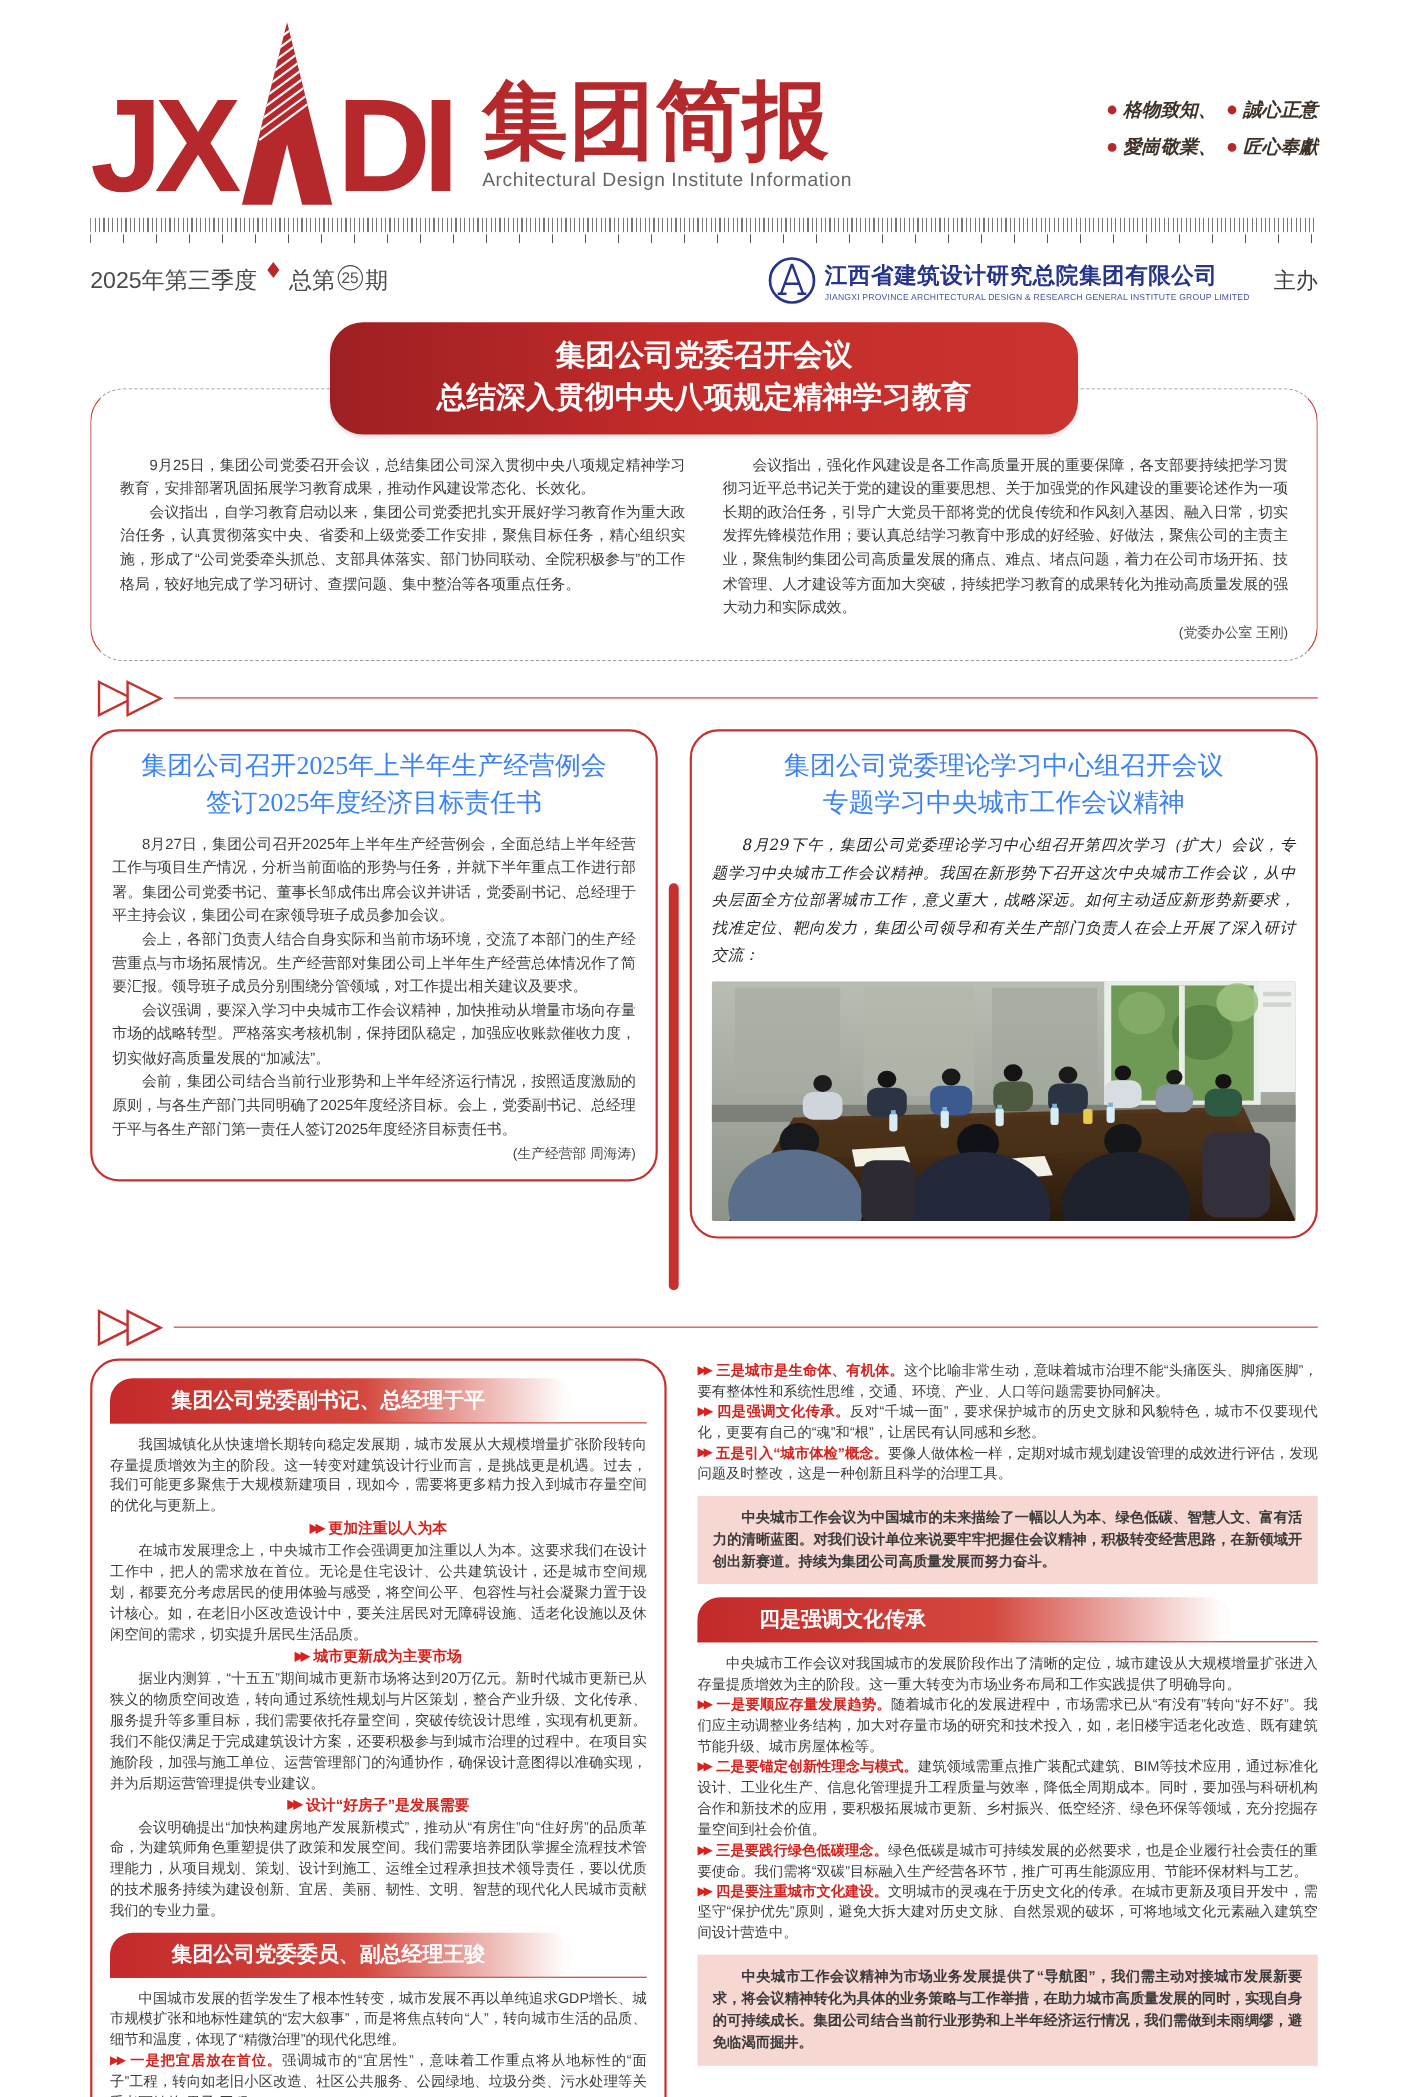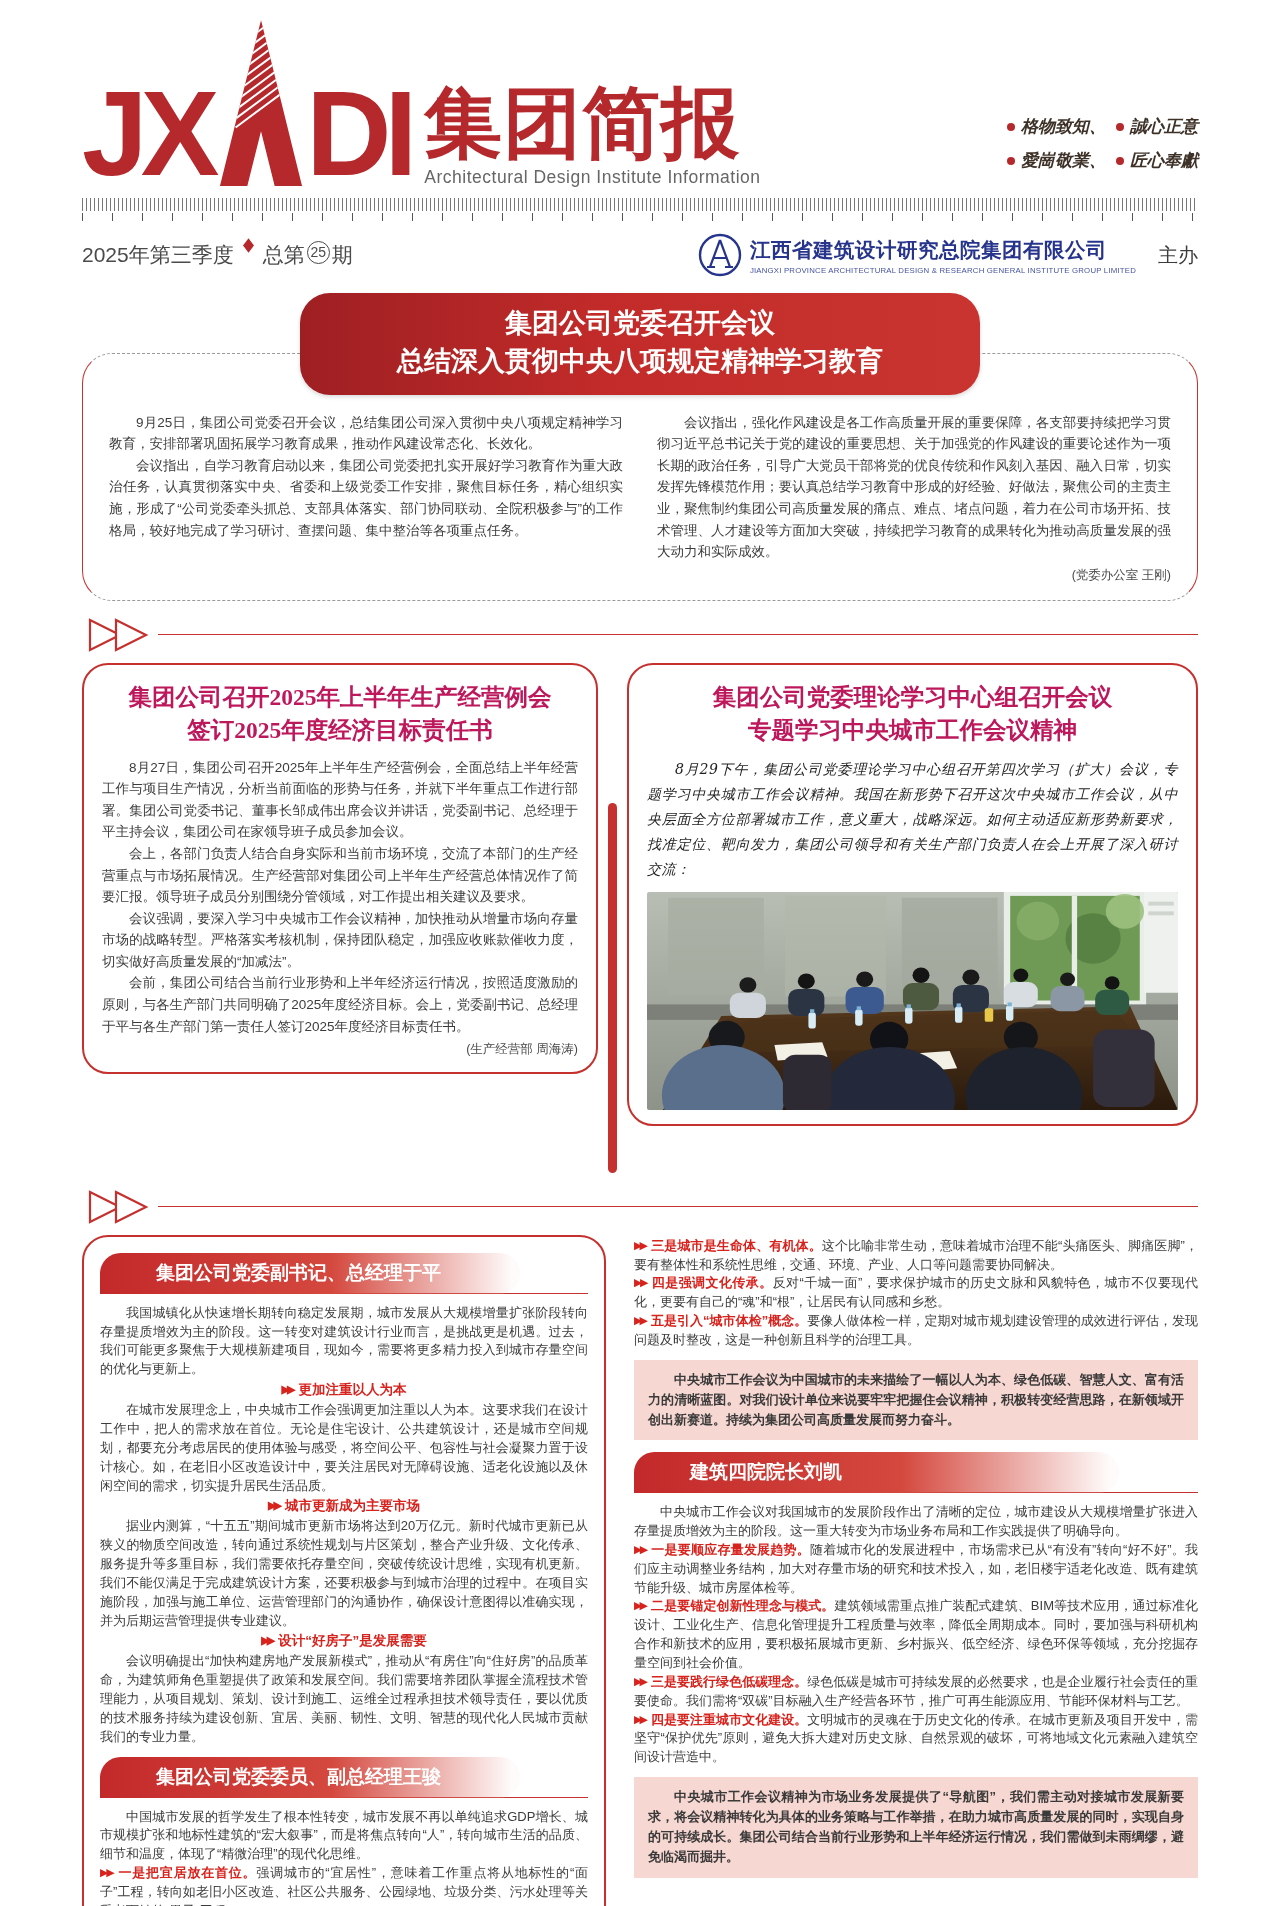--- a/index.html
+++ b/index.html
@@ -1,21 +1,21 @@
 <!DOCTYPE html>
 <html><head>
 <meta charset="utf-8">
 <title>集团简报</title>
 <style>
   * { margin:0; padding:0; box-sizing:border-box; }
   body { width:1280px; background:#ffffff; font-family:"Liberation Sans", sans-serif; color:#3c3c3c; }
   .page { width:1280px; min-height:1906px; padding:56px 82px 30px 82px; position:relative; }
 
   
-  .header { display:flex; align-items:flex-end; }
+  .header { display:flex; align-items:center;gap:14px; }
   .logo-wrap { display:flex; align-items:flex-end; height:132px; }
   .logo-letter { font-weight:900; font-size:118px; line-height:0.92; color:#b5282c; letter-spacing:-7px; font-family:"Liberation Sans",sans-serif; transform:scaleY(1.02); }
   .logo-a { width:86px; height:174px; margin:0 2px -2px 6px; }
   .masthead { margin-left:14px; }
   .masthead-cn { font-family:"Liberation Serif", serif; font-weight:bold; font-size:78px; line-height:1.0; color:#b5282c; letter-spacing:1px; }
   .masthead-en { font-size:17.5px; color:#666; margin-top:4px; letter-spacing:0.5px; }
   .slogans { margin-left:auto; padding-bottom:10px; font-family:"Liberation Serif", serif; font-style:italic; font-weight:bold; font-size:17px; color:#3d3128; line-height:2.0; white-space:nowrap; }
   .slogans .dot { display:inline-block; width:8px; height:8px; border-radius:50%; background:#b5282c; margin:0 6px 2px 10px; vertical-align:middle; }
 
   
@@ -48,21 +48,21 @@
   .decor { display:flex; align-items:center; margin:16px 0 10px 4px; height:36px; }
   .decor svg { width:78px; height:36px; flex:0 0 auto; }
   .decor .dline { flex:1; border-top:1.5px solid #c5312e; margin-left:-6px; }
 
   
   .boxes { display:flex; align-items:flex-start; gap:10px; }
   .rbox { border:2px solid #c5312e; border-radius:26px; padding:16px 18px 14px 18px; background:#fff; }
   .box-left { width:516px; }
   .vbar { width:9px; background:#c5312e; border-radius:5px; height:370px; margin-top:140px; flex:0 0 auto; }
   .box-right { flex:1; }
-  .box-title { font-family:"Liberation Serif", serif; font-weight:bold; font-size:23.5px; color:#be185d; text-align:center; line-height:1.4; margin-bottom:10px; }
+  .box-title { font-family:"Liberation Serif", serif; font-weight:normal; font-size:23.5px; color:#3b82f6; text-align:center; line-height:1.4; margin-bottom:10px; }
   .kai { font-family:"DejaVu Serif", serif; font-style:italic; font-size:14px; line-height:1.8; color:#222; text-indent:2em; text-align:justify; letter-spacing:0.5px; }
   .photo { width:100%; height:218px; margin-top:10px; border-radius:2px; display:block; }
 
   
   .sec3 { display:flex; align-items:flex-start; gap:28px; margin-top:6px; }
   .sec3-left { width:524px; border:2px solid #c5312e; border-radius:26px; padding:16px 16px 18px 16px; }
   .sec3-right { flex:1; padding-top:2px; }
   .pill-row { border-bottom:1.5px solid #c5312e; margin-bottom:10px; }
   .pill { display:block; width:86%; padding:7px 10px 8px 56px; border-radius:22px 22px 22px 0; background:linear-gradient(90deg,#c3292a 0%,#d4483e 55%,rgba(248,227,223,0.15) 98%); color:#fff; font-family:"Liberation Serif", serif; font-weight:bold; font-size:19px; margin-bottom:-1px; }
   .sec3 p.ind, .sec3 p.bullet { font-size:13px; line-height:1.45; }
@@ -295,21 +295,21 @@
     </div>
 
     <div class="sec3-right">
       <p class="bullet"><span class="arr">▶▶</span><span class="lead">三是城市是生命体、有机体。</span><span>这个比喻非常生动，意味着城市治理不能“头痛医头、脚痛医脚”，要有整体性和系统性思维，交通、环境、产业、人口等问题需要协同解决。</span></p>
       <p class="bullet"><span class="arr">▶▶</span><span class="lead">四是强调文化传承。</span><span>反对“千城一面”，要求保护城市的历史文脉和风貌特色，城市不仅要现代化，更要有自己的“魂”和“根”，让居民有认同感和乡愁。</span></p>
       <p class="bullet"><span class="arr">▶▶</span><span class="lead">五是引入“城市体检”概念。</span><span>要像人做体检一样，定期对城市规划建设管理的成效进行评估，发现问题及时整改，这是一种创新且科学的治理工具。</span></p>
       <div class="hl">
         <p>中央城市工作会议为中国城市的未来描绘了一幅以人为本、绿色低碳、智慧人文、富有活力的清晰蓝图。对我们设计单位来说要牢牢把握住会议精神，积极转变经营思路，在新领域开创出新赛道。持续为集团公司高质量发展而努力奋斗。</p>
       </div>
       <div class="pill-row">
-        <div class="pill">建筑四院院长刘凯</div>
+        <div class="pill">四是强调文化传承</div>
       </div>
       <p class="ind">中央城市工作会议对我国城市的发展阶段作出了清晰的定位，城市建设从大规模增量扩张进入存量提质增效为主的阶段。这一重大转变为市场业务布局和工作实践提供了明确导向。</p>
       <p class="bullet"><span class="arr">▶▶</span><span class="lead">一是要顺应存量发展趋势。</span><span>随着城市化的发展进程中，市场需求已从“有没有”转向“好不好”。我们应主动调整业务结构，加大对存量市场的研究和技术投入，如，老旧楼宇适老化改造、既有建筑节能升级、城市房屋体检等。</span></p>
       <p class="bullet"><span class="arr">▶▶</span><span class="lead">二是要锚定创新性理念与模式。</span><span>建筑领域需重点推广装配式建筑、BIM等技术应用，通过标准化设计、工业化生产、信息化管理提升工程质量与效率，降低全周期成本。同时，要加强与科研机构合作和新技术的应用，要积极拓展城市更新、乡村振兴、低空经济、绿色环保等领域，充分挖掘存量空间到社会价值。</span></p>
       <p class="bullet"><span class="arr">▶▶</span><span class="lead">三是要践行绿色低碳理念。</span><span>绿色低碳是城市可持续发展的必然要求，也是企业履行社会责任的重要使命。我们需将“双碳”目标融入生产经营各环节，推广可再生能源应用、节能环保材料与工艺。</span></p>
       <p class="bullet"><span class="arr">▶▶</span><span class="lead">四是要注重城市文化建设。</span><span>文明城市的灵魂在于历史文化的传承。在城市更新及项目开发中，需坚守“保护优先”原则，避免大拆大建对历史文脉、自然景观的破坏，可将地域文化元素融入建筑空间设计营造中。</span></p>
       <div class="hl">
         <p>中央城市工作会议精神为市场业务发展提供了“导航图”，我们需主动对接城市发展新要求，将会议精神转化为具体的业务策略与工作举措，在助力城市高质量发展的同时，实现自身的可持续成长。集团公司结合当前行业形势和上半年经济运行情况，我们需做到未雨绸缪，避免临渴而掘井。</p>
       </div>
     </div>

